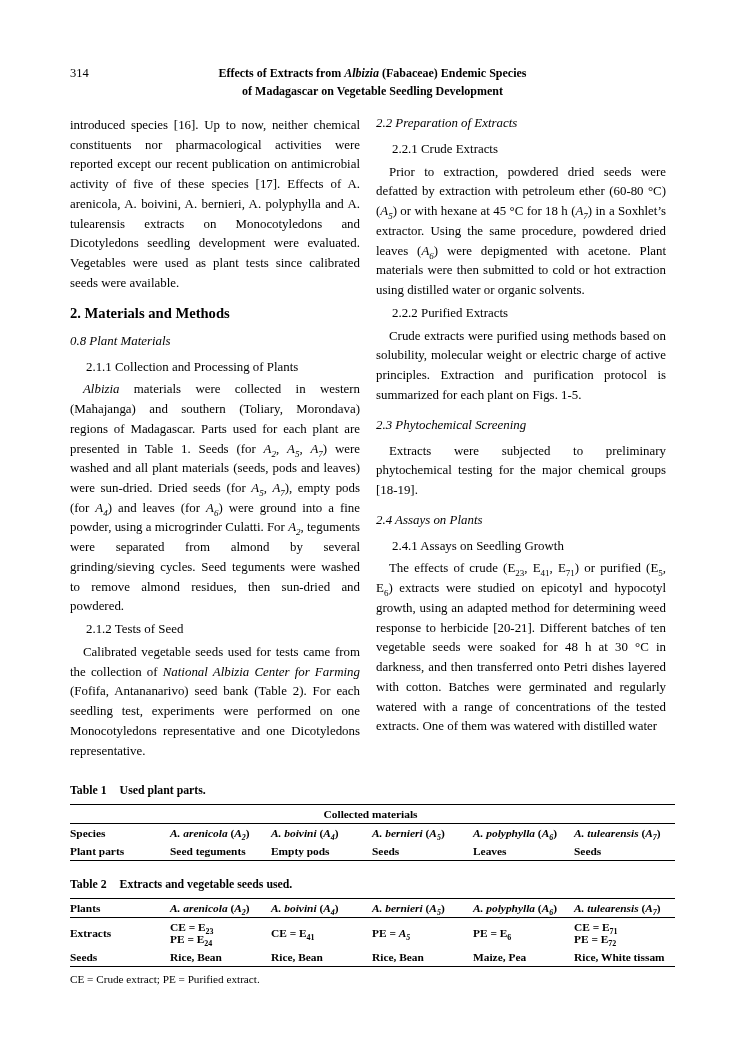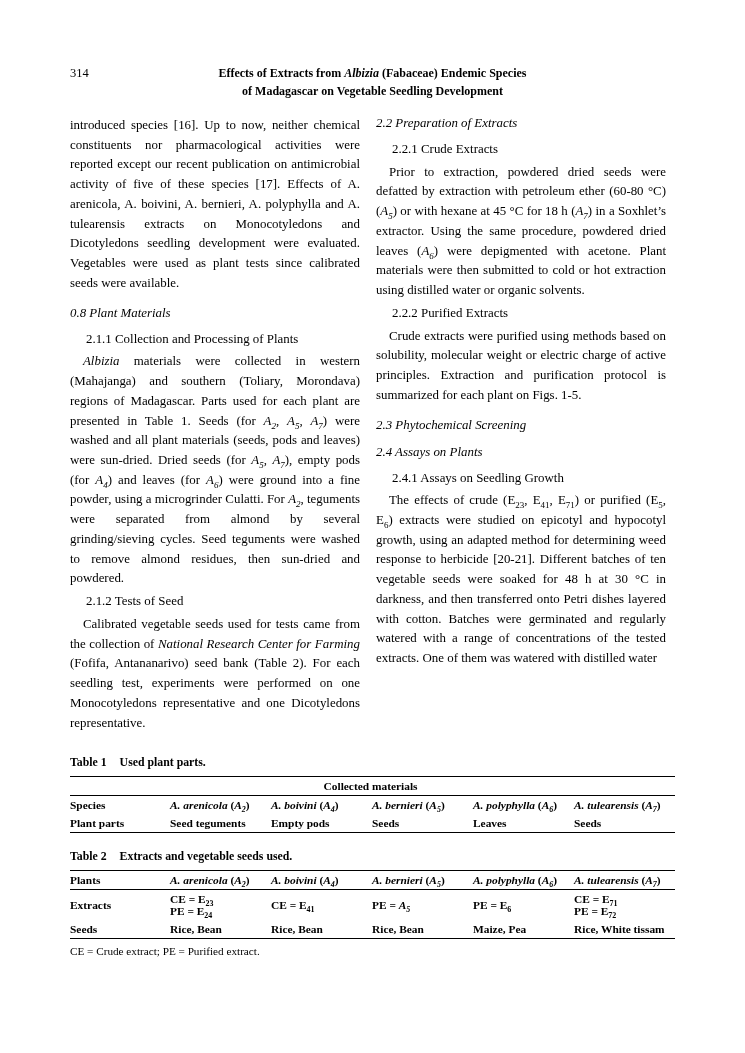--- a/index.html
+++ b/index.html
@@ -57,34 +57,36 @@
     <div class="header-title">
       <div><span>Effects of Extracts from </span><span style="font-style: italic;">Albizia</span><span> (Fabaceae) Endemic Species</span></div>
       <div><span>of Madagascar on Vegetable Seedling Development</span></div>
     </div>
   </header>
 
   <div class="columns">
 
     <div class="col">
       <p class="body-p no-indent"><span>introduced species [16]. Up to now, neither chemical constituents nor pharmacological activities were reported except our recent publication on antimicrobial activity of five of these species [17]. Effects of A. arenicola, A. boivini, A. bernieri, A. polyphylla and A. tulearensis extracts on Monocotyledons and Dicotyledons seedling development were evaluated. Vegetables were used as plant tests since calibrated seeds were available.</span></p>
+      <h2 class="h-section"><span>2. Materials and Methods</span></h2>
       <h3 class="h-italic"><span>0.8 Plant Materials</span></h3>
       <h4 class="h-sub"><span>2.1.1 Collection and Processing of Plants</span></h4>
       <p class="body-p"><span style="font-style: italic;">Albizia</span><span> materials were collected in western (Mahajanga) and southern (Toliary, Morondava) regions of Madagascar. Parts used for each plant are presented in Table 1. Seeds (for </span><span style="font-style: italic;">A</span><sub style="font-style: italic;">2</sub><span>, </span><span style="font-style: italic;">A</span><sub style="font-style: italic;">5</sub><span>, </span><span style="font-style: italic;">A</span><sub style="font-style: italic;">7</sub><span>) were washed and all plant materials (seeds, pods and leaves) were sun-dried. Dried seeds (for </span><span style="font-style: italic;">A</span><sub style="font-style: italic;">5</sub><span>, </span><span style="font-style: italic;">A</span><sub style="font-style: italic;">7</sub><span>), empty pods (for </span><span style="font-style: italic;">A</span><sub style="font-style: italic;">4</sub><span>) and leaves (for </span><span style="font-style: italic;">A</span><sub style="font-style: italic;">6</sub><span>) were ground into a fine powder, using a microgrinder Culatti. For </span><span style="font-style: italic;">A</span><sub style="font-style: italic;">2</sub><span>, teguments were separated from almond by several grinding/sieving cycles. Seed teguments were washed to remove almond residues, then sun-dried and powdered.</span></p>
       <h4 class="h-sub"><span>2.1.2 Tests of Seed</span></h4>
-      <p class="body-p"><span>Calibrated vegetable seeds used for tests came from the collection of </span><span style="font-style: italic;">National Research Center for Farming</span><span> (Fofifa, Antananarivo) seed bank (Table 2). For each seedling test, experiments were performed on one Monocotyledons representative and one Dicotyledons representative.</span></p>
+      <p class="body-p"><span>Calibrated vegetable seeds used for tests came from the collection of </span><span style="font-style: italic;">National Albizia Center for Farming</span><span> (Fofifa, Antananarivo) seed bank (Table 2). For each seedling test, experiments were performed on one Monocotyledons representative and one Dicotyledons representative.</span></p>
     </div>
 
     <div class="col">
       <h3 class="h-italic"><span>2.2 Preparation of Extracts</span></h3>
       <h4 class="h-sub"><span>2.2.1 Crude Extracts</span></h4>
       <p class="body-p"><span>Prior to extraction, powdered dried seeds were defatted by extraction with petroleum ether (60-80 °C) (</span><span style="font-style: italic;">A</span><sub style="font-style: italic;">5</sub><span>) or with hexane at 45 °C for 18 h (</span><span style="font-style: italic;">A</span><sub style="font-style: italic;">7</sub><span>) in a Soxhlet’s extractor. Using the same procedure, powdered dried leaves (</span><span style="font-style: italic;">A</span><sub style="font-style: italic;">6</sub><span>) were depigmented with acetone. Plant materials were then submitted to cold or hot extraction using distilled water or organic solvents.</span></p>
       <h4 class="h-sub"><span>2.2.2 Purified Extracts</span></h4>
       <p class="body-p"><span>Crude extracts were purified using methods based on solubility, molecular weight or electric charge of active principles. Extraction and purification protocol is summarized for each plant on Figs. 1-5.</span></p>
       <h3 class="h-italic"><span>2.3 Phytochemical Screening</span></h3>
+      <p class="body-p"><span>Extracts were subjected to preliminary phytochemical testing for the major chemical groups [18-19].</span></p>
       <h3 class="h-italic"><span>2.4 Assays on Plants</span></h3>
       <h4 class="h-sub"><span>2.4.1 Assays on Seedling Growth</span></h4>
       <p class="body-p"><span>The effects of crude (E</span><sub>23</sub><span>, E</span><sub>41</sub><span>, E</span><sub>71</sub><span>) or purified (E</span><sub>5</sub><span>, E</span><sub>6</sub><span>) extracts were studied on epicotyl and hypocotyl growth, using an adapted method for determining weed response to herbicide [20-21]. Different batches of ten vegetable seeds were soaked for 48 h at 30 °C in darkness, and then transferred onto Petri dishes layered with cotton. Batches were germinated and regularly watered with a range of concentrations of the tested extracts. One of them was watered with distilled water</span></p>
     </div>
 
   </div>
 
   <section class="tables">
 
     <div class="tbl-caption">

